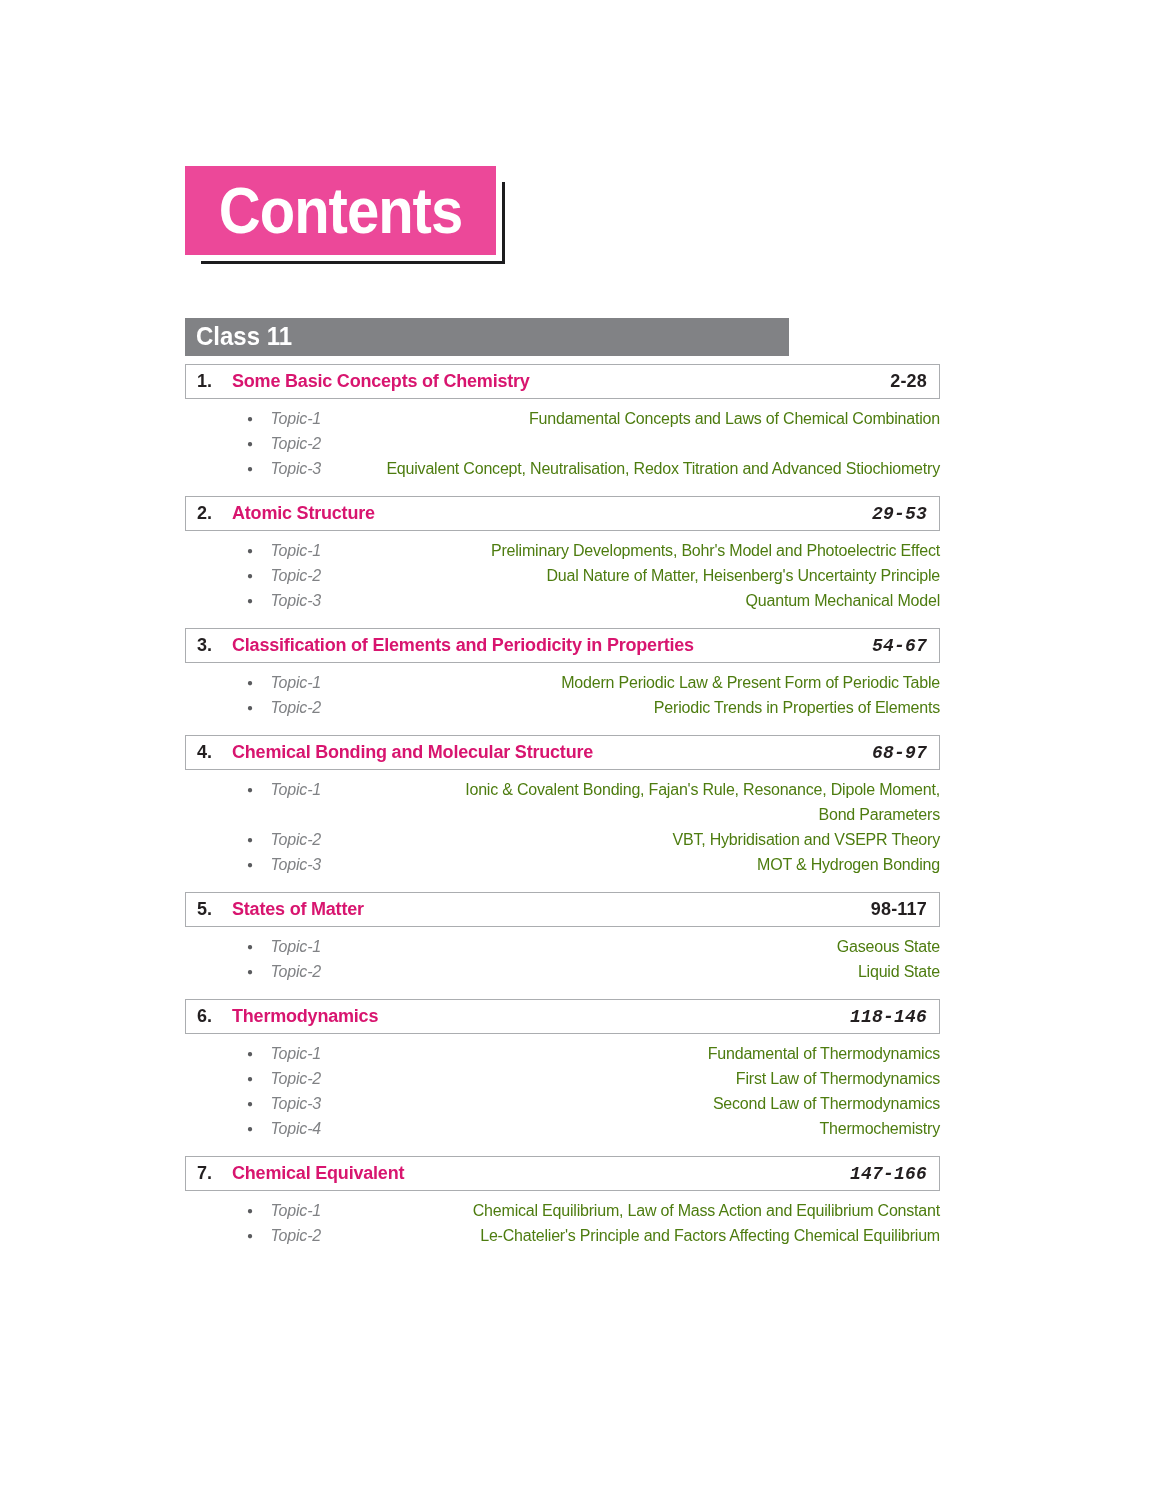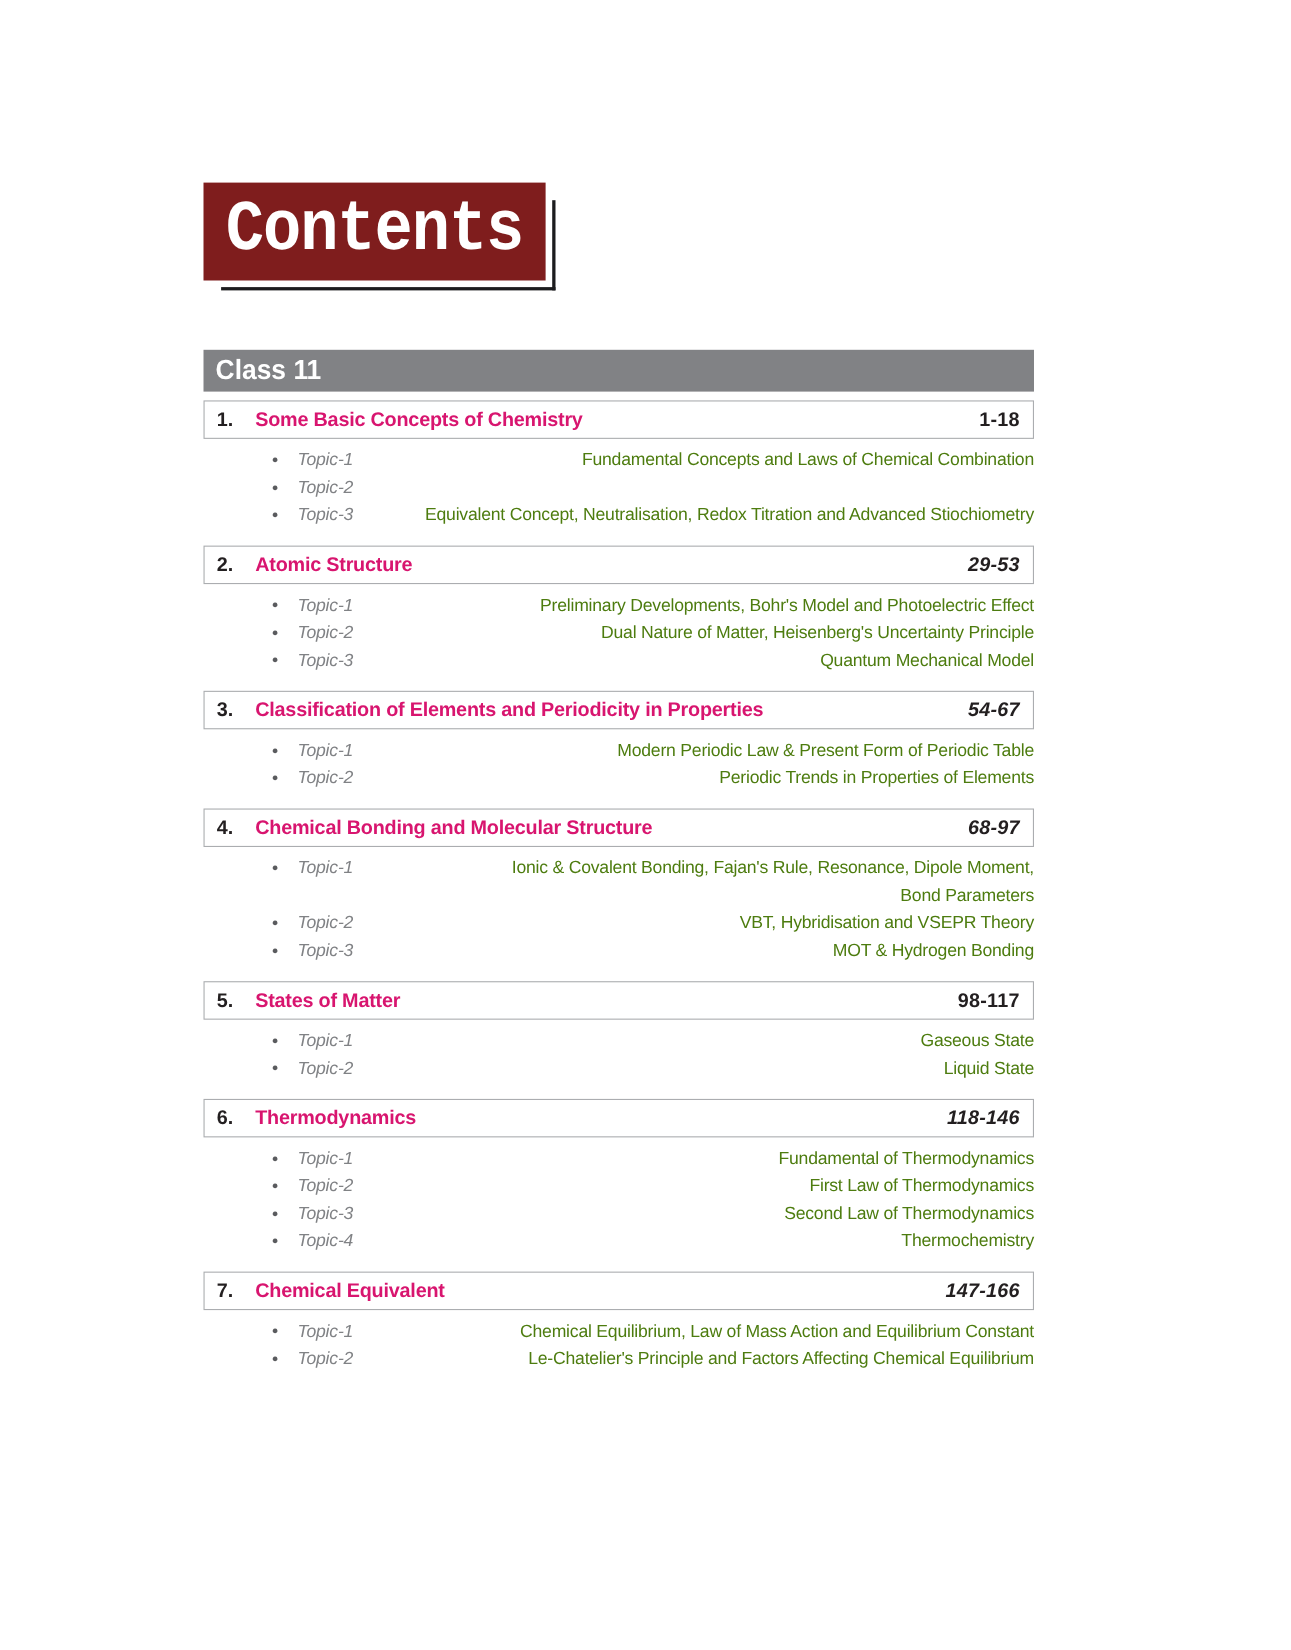--- a/index.html
+++ b/index.html
@@ -13,25 +13,24 @@
     overflow: hidden;
   }
 
   
   .banner {
     position: absolute;
     left: 185px;
     top: 166px;
     width: 311px;
     height: 89px;
-    background: #7f1d1d;
+    background: #ec4899;
     display: flex;
     align-items: center;
     justify-content: center;
-    font-family: Liberation Mono, monospace;
   }
   .banner::after {
     content: "";
     position: absolute;
     top: 16px;
     left: 16px;
     right: -9px;
     bottom: -9px;
     border-right: 3px solid #1C1C1E;
     border-bottom: 3px solid #1C1C1E;
@@ -44,21 +43,21 @@
     letter-spacing: -1px;
     transform: scaleY(1.12);
     line-height: 1;
   }
 
   
   .class-bar {
     position: absolute;
     left: 185px;
     top: 318px;
-    width: 755px;
+    width: 604px;
     height: 38px;
     background: #818285;
     box-sizing: border-box;
     display: flex;
     align-items: center;
     padding-left: 11px;
   }
   .class-bar-text {
     color: #ffffff;
     font-size: 24px;
@@ -91,21 +90,21 @@
   }
   .ch-title {
     color: #D8156F;
     flex: 1;
     letter-spacing: -0.2px;
   }
   .ch-pages {
     color: #231F20;
     letter-spacing: 0.2px;
   }
-  .ch-pages[data-pstyle="italic"] { font-style: italic; }
+  .ch-pages[data-pstyle="italic"] { font-style: italic; font-family: Liberation Mono, monospace; }
 
   .topics {
     padding: 7px 0 0 48px;
     margin-bottom: 15px;
     text-align: right;
   }
   .topic {
     display: flex;
     align-items: flex-start;
     line-height: 25px;
@@ -142,21 +141,21 @@
 
 <div class="class-bar">
   <span class="class-bar-text">Class 11</span>
 </div>
 
 <div class="chapters">
 
   <div class="chapter-header">
     <span class="ch-num">1.</span>
     <span class="ch-title">Some Basic Concepts of Chemistry</span>
-    <span class="ch-pages" data-pstyle="normal">1-18</span>
+    <span class="ch-pages" data-pstyle="normal">2-28</span>
   </div>
   <div class="topics">
     <div class="topic">
       <span class="bullet"></span>
       <span class="tlabel">Topic-1</span>
       <span class="ttext">Fundamental Concepts and Laws of Chemical Combination</span>
     </div>
     <div class="topic">
       <span class="bullet"></span>
       <span class="tlabel">Topic-2</span>

